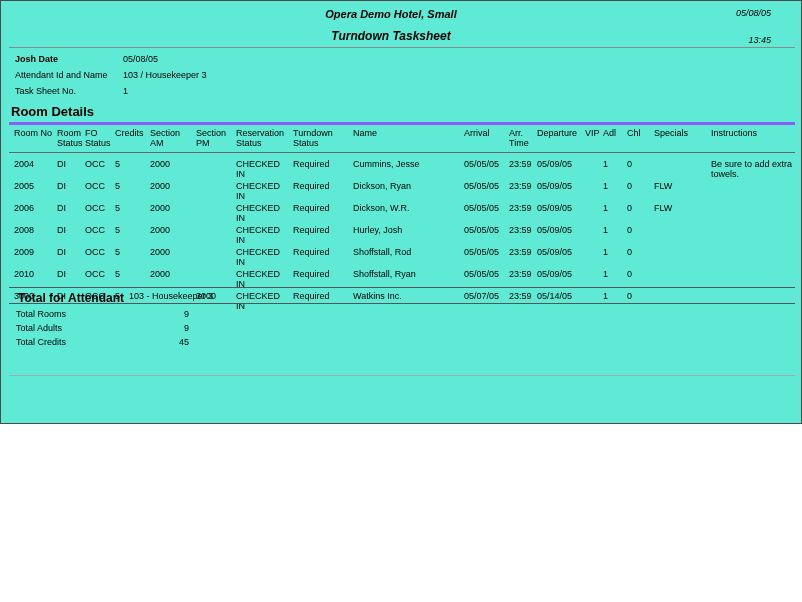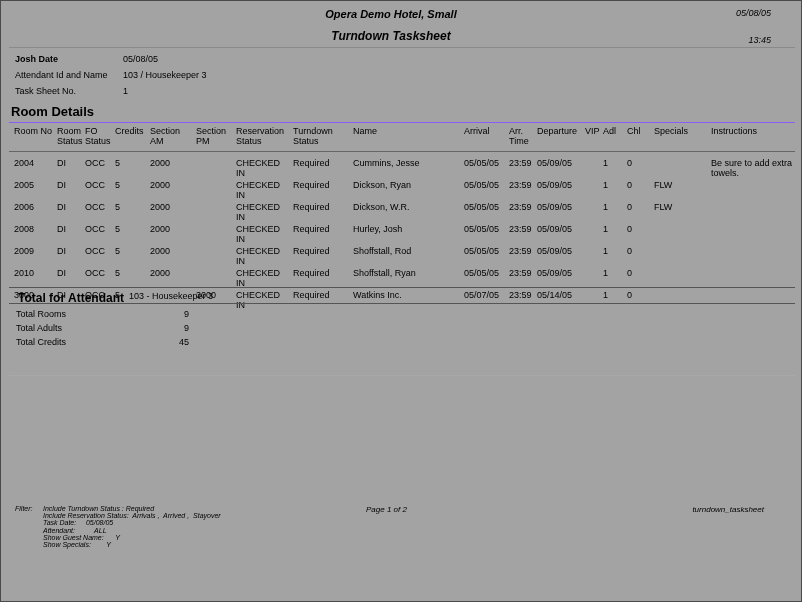--- a/index.html
+++ b/index.html
@@ -1,22 +1,22 @@
 <!DOCTYPE html>
 <html><head>
 <meta charset="utf-8">
 <style>
   * { margin: 0; padding: 0; box-sizing: border-box; }
   html, body { background: #fff; }
   body { font-family: "Liberation Sans", sans-serif; color: #000; }
   .page {
     position: relative;
-    width: 802px; height: 602px;
+    width: 802px; height: 424px;
     border: 1px solid #4a4a4a;
-    background: #a3a3a3;
+    background: #5eead4;
     overflow: hidden;
   }
   .abs { position: absolute; }
   .rule { position: absolute; height: 1px; left: 8px; width: 786px; }
   .rule-med { background: #8a8a8a; }
   .rule-dark { background: #555; }
   .rule-light { background: #a8a8a8; }
 
   
   .hotel-name { top: 7px; left: 0; width: 780px; text-align: center; font-size: 11px; font-style: italic; font-weight: bold; }
@@ -26,21 +26,21 @@
 
   
   .info-label { left: 14px; font-size: 9px; }
   .info-label.b { font-weight: bold; }
   .info-value { left: 122px; font-size: 9px; }
   .section-heading { left: 10px; font-size: 13px; font-weight: bold; }
 
   
   .table-wrap { position: absolute; left: 8px; top: 121px; width: 786px; }
   table { border-collapse: collapse; table-layout: fixed; width: 786px; }
-  thead tr { border-top: 1px solid #8b5cf6; border-bottom: 1px solid #666; }
+  thead tr { border-top: 3px solid #8b5cf6; border-bottom: 1px solid #666; }
   th {
     font-weight: normal; font-size: 9px; text-align: left;
     vertical-align: top; padding: 3px 2px 2px 0; line-height: 10px; height: 29px;
   }
   th:first-child, td:first-child { padding-left: 5px; }
   td {
     font-size: 9px; vertical-align: top; padding: 2px 2px 0 0;
     line-height: 10px; height: 13px; overflow: hidden;
   }
   tbody tr:first-child td { padding-top: 6px; }

